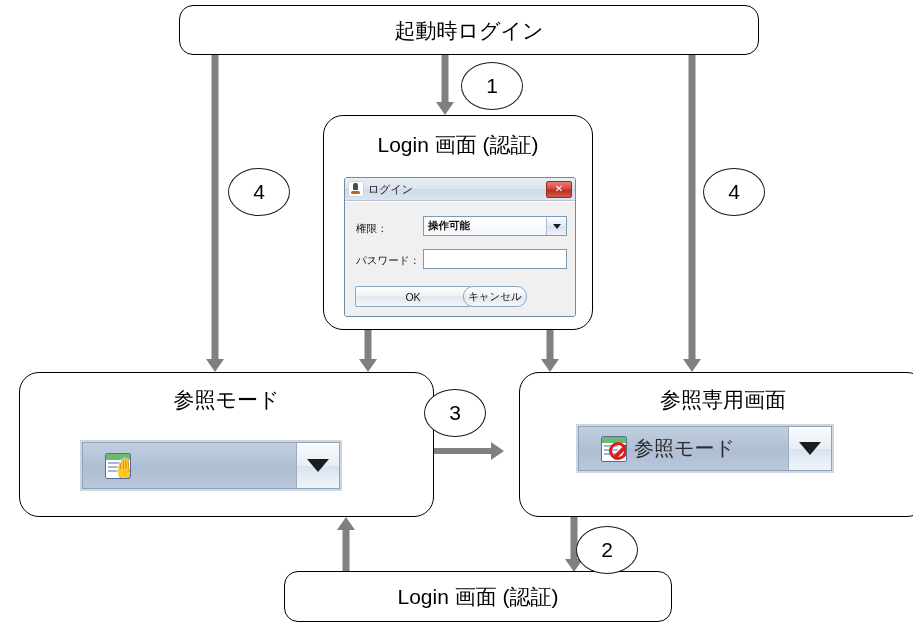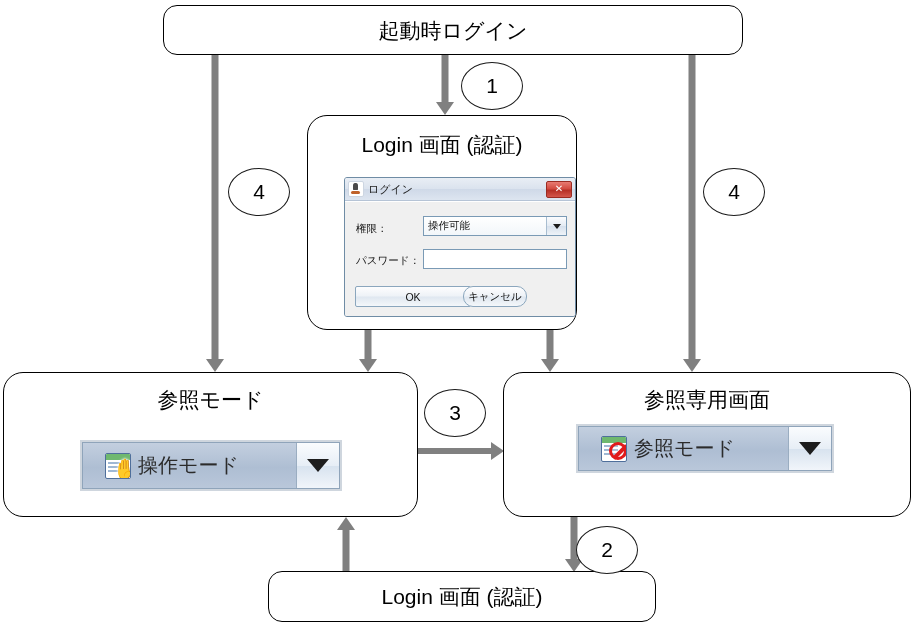--- a/index.html
+++ b/index.html
@@ -18,20 +18,21 @@
     overflow: hidden;
   }
 
   
   .flowbox {
     position: absolute;
     box-sizing: border-box;
     background: #ffffff;
     border: 1.6px solid #000000;
     border-radius: 16px;
+    margin-left: 16px;
   }
   .flowbox-title {
     position: absolute;
     left: 0;
     right: 0;
     text-align: center;
     color: #000000;
     font-size: 21px;
     line-height: 26px;
     white-space: nowrap;
@@ -206,20 +207,21 @@
 
   #kengen-combo {
     position: absolute;
     left: 78px; top: 14px;
     width: 144px; height: 20px;
     box-sizing: border-box;
     border: 1px solid #7a9ab5;
     background: #ffffff;
     display: flex;
     align-items: stretch;
+    font-weight: bold;
   }
   #kengen-combo-value {
     flex: 1;
     background: linear-gradient(to bottom, #ffffff, #f2f6fa);
     font-size: 10.5px;
     color: #111111;
     display: flex;
     align-items: center;
     padding-left: 4px;
     white-space: nowrap;
@@ -449,21 +451,20 @@
     </div>
   </div>
 
   <div class="mode-combo" id="combo-operable">
     <div class="mode-combo-field">
       <span class="mini-app-icon">
         <span class="bar"></span>
         <span class="grid"></span>
         <span class="hand-glyph">✋</span>
       </span>
-      <span class="mode-combo-label">操作モード</span>
     </div>
     <div class="mode-combo-arrow">
       <span class="caret-big"></span>
     </div>
   </div>
 
   <div class="mode-combo" id="combo-readonly">
     <div class="mode-combo-field">
       <span class="mini-app-icon">
         <span class="bar"></span>

